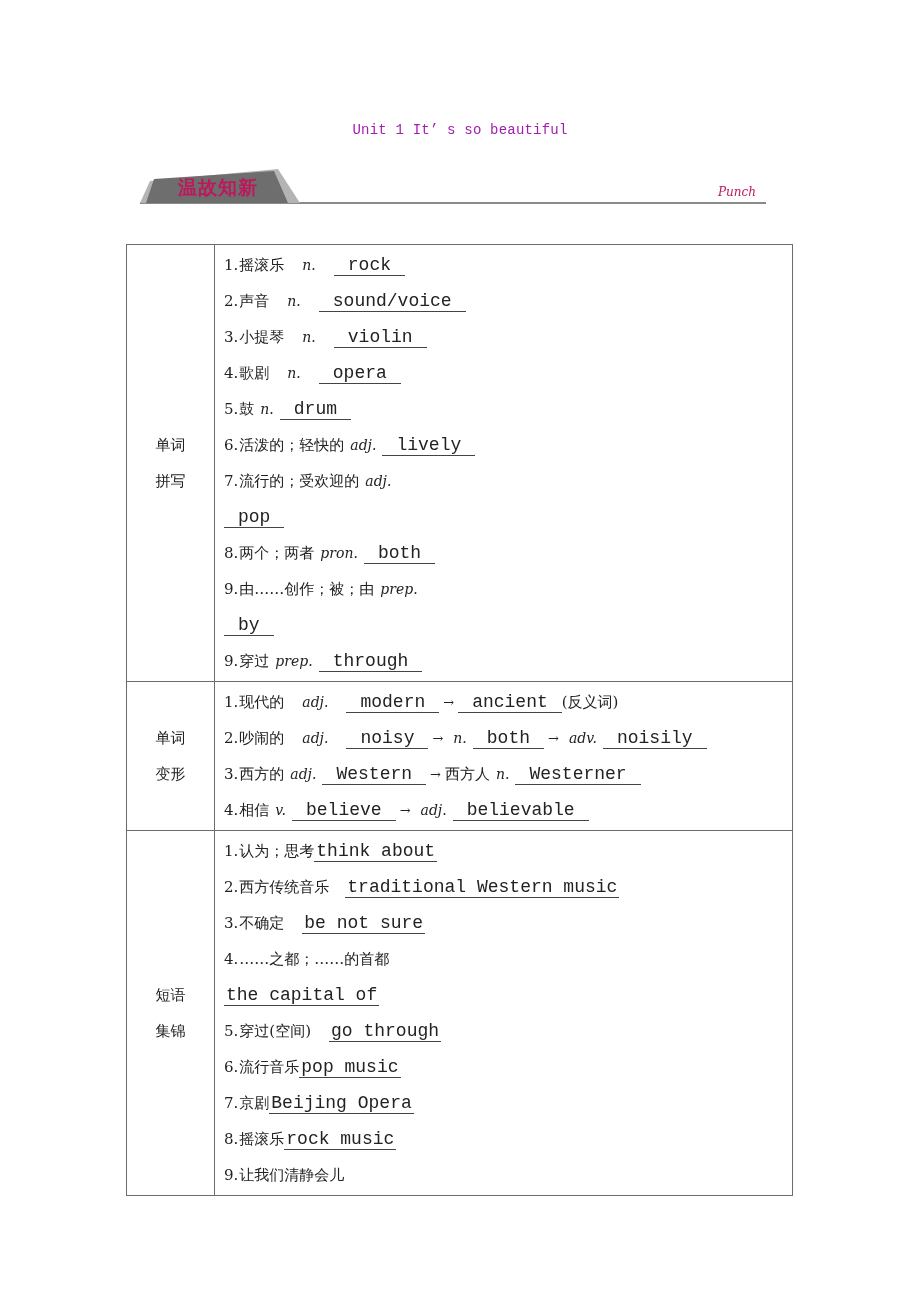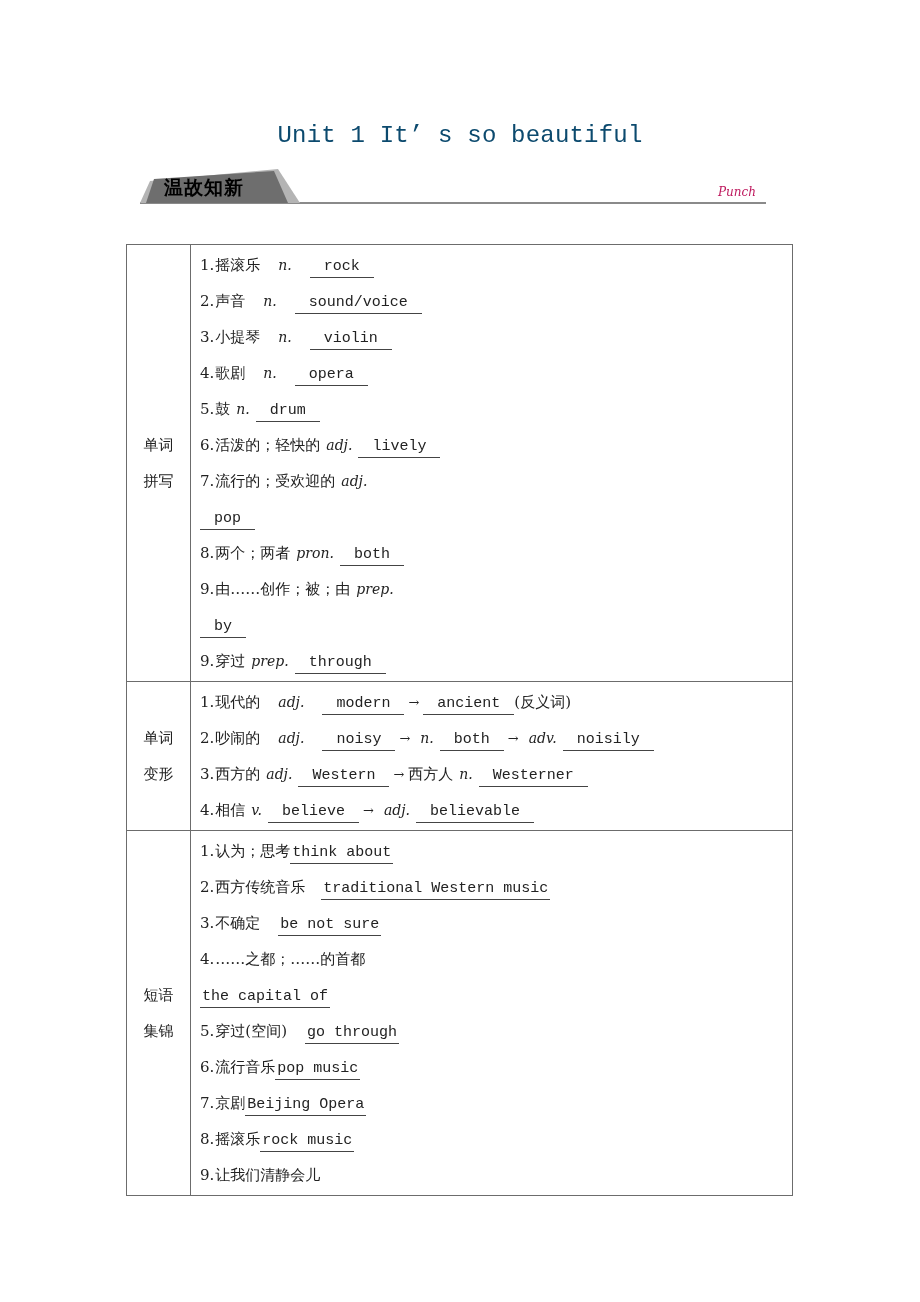--- a/index.html
+++ b/index.html
@@ -1,35 +1,35 @@
 <!DOCTYPE html>
 <html><head>
 <meta charset="utf-8">
 <style>
   html, body { margin: 0; padding: 0; background: #ffffff; }
   body { width: 920px; height: 1302px; position: relative; overflow: hidden;
          font-family: "DejaVu Serif", "Liberation Serif", serif; color: #222; }
   .title { position: absolute; top: 122px; left: 0; width: 920px; text-align: center;
-           color: #0c4a6e; font-family: "Liberation Mono", "DejaVu Sans Mono", monospace;
-           font-size: 24px; letter-spacing: 0.2px; }
+           color: #a21caf; font-family: "Liberation Mono", "DejaVu Sans Mono", monospace;
+           font-size: 14px; letter-spacing: 0.2px; }
   .banner-wrap { position: absolute; top: 163px; left: 140px; width: 626px; height: 44px; }
   .banner-line { position: absolute; left: 0; right: 0; top: 39px; height: 2px; background: #8a8a8a; }
   .banner { position: absolute; left: 0; top: 6px; width: 160px; height: 34px; }
   .banner svg { position: absolute; left: 0; top: 0; }
-  .banner-text { position: absolute; left: 24px; top: 6px; color: #000000; font-family: "DejaVu Sans", sans-serif;
+  .banner-text { position: absolute; left: 38px; top: 6px; color: #be185d; font-family: "DejaVu Sans", sans-serif;
                  font-weight: bold; font-size: 19px; letter-spacing: 1px; }
   .punch { position: absolute; right: 10px; top: 22px; font-style: italic; font-family: "DejaVu Serif", serif;
            font-size: 12px; color: #be185d; }
   table.main { position: absolute; top: 244px; left: 126px; width: 667px; border-collapse: collapse; }
-  table.main td { border: 1.5px solid #6c6c6c; vertical-align: middle; padding: 0; }
+  table.main td { border: 1.5px solid #6c6c6c; vertical-align: middle; padding: 12px; }
   td.cat { width: 63px; text-align: center; font-size: 15px; line-height: 36px; color: #222; }
   td.items { padding: 2px 0 2px 9px !important; }
   .row { height: 36px; line-height: 36px; font-size: 15px; white-space: nowrap; }
   .pos { font-style: italic; margin: 0 6px; font-family: "DejaVu Serif", serif; font-size: 14px; }
-  .ans { font-family: "Liberation Mono", "DejaVu Sans Mono", monospace; font-size: 15px;
+  .ans { font-family: "Liberation Mono", "DejaVu Sans Mono", monospace; font-size: 18px;
          border-bottom: 1px solid #444; padding: 0 14px; display: inline-block; line-height: 20px; }
   .ans.tight { padding: 0 2px 0 2px; text-align: right; }
   .arrow { margin: 0 4px; font-size: 13px; }
   .num { margin-right: 1px; }
 </style>
 </head>
 <body>
 
 <div class="title">Unit 1 It’ s so beautiful</div>
 

